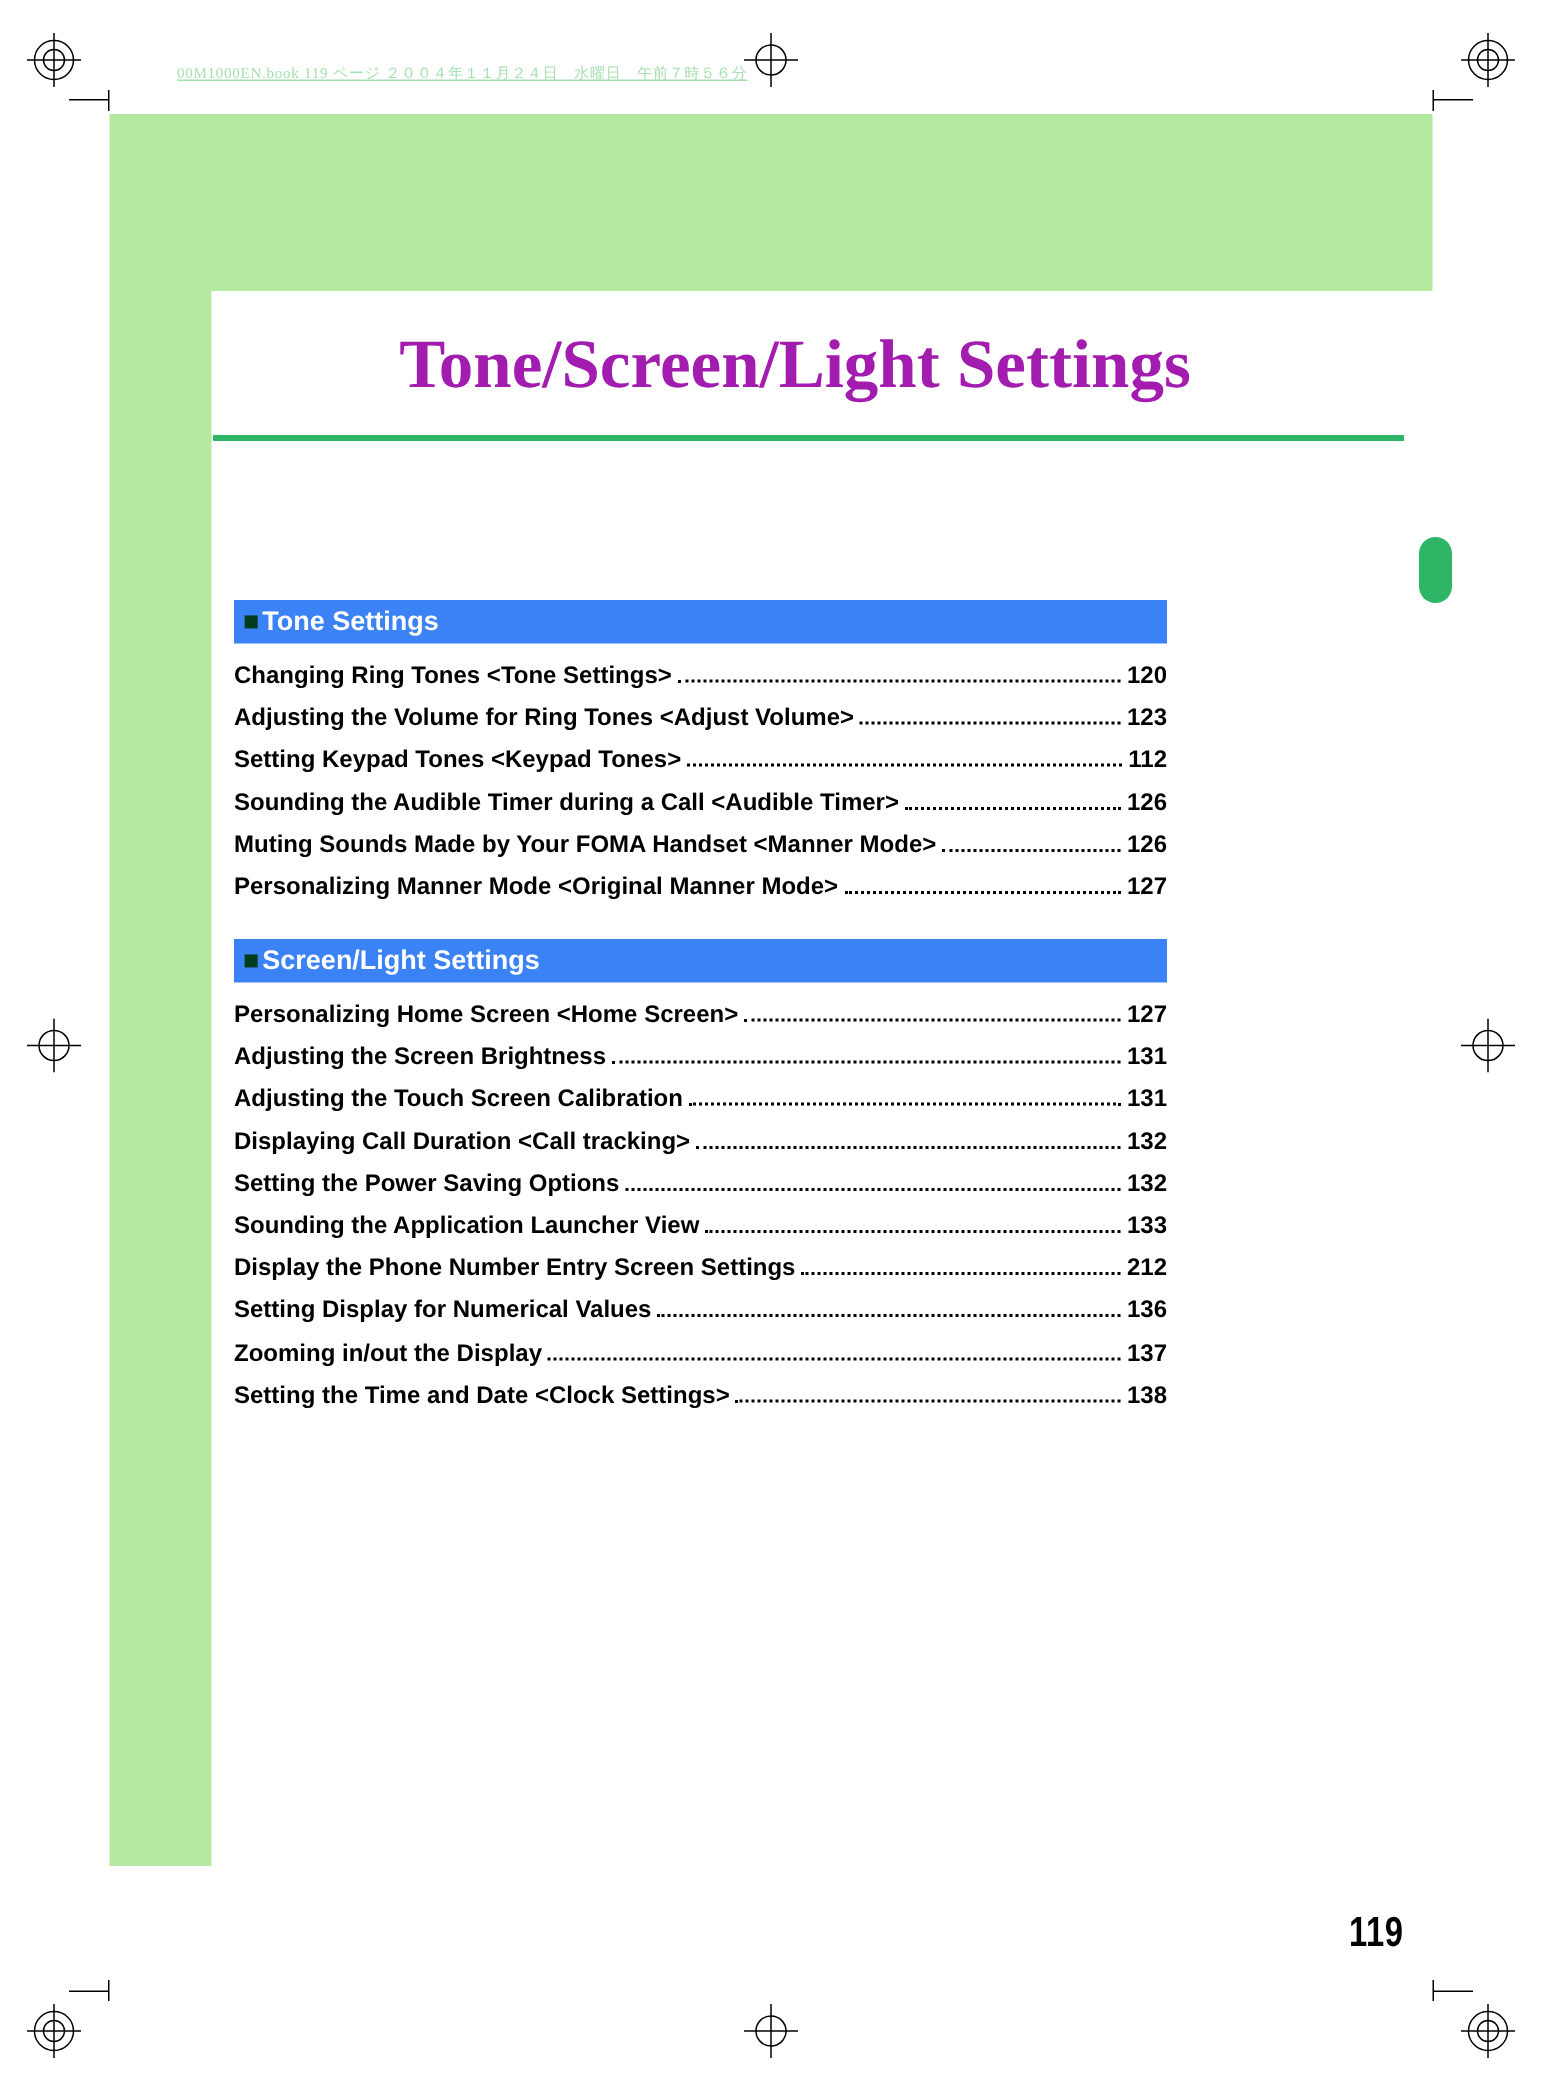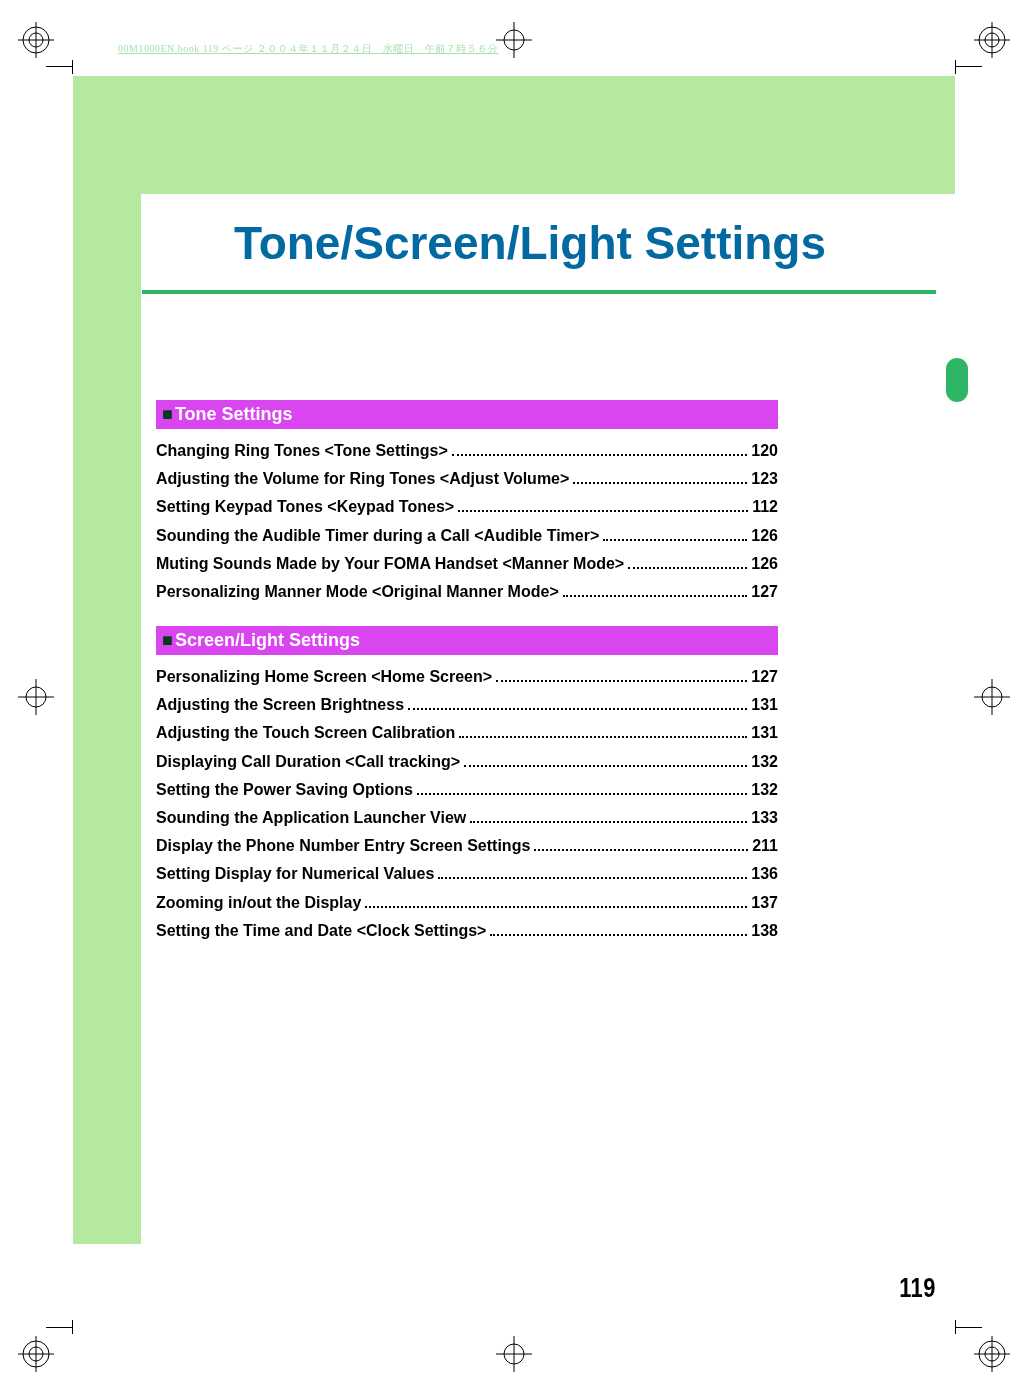--- a/index.html
+++ b/index.html
@@ -74,38 +74,38 @@
     height: 44px;
     background: #2eb566;
     border-radius: 11px;
   }
 
   .title {
     position: absolute;
     top: 216px;
     left: 132px;
     right: 100px;
-    color: #0369a1;
+    color: #a21caf;
     font-size: 46px;
     font-weight: bold;
     text-align: center;
-    font-family: Liberation Sans, sans-serif;
+    font-family: Liberation Serif, serif;
   }
 
   .title-rule {
     position: absolute;
     top: 290px;
     left: 142px;
     right: 92px;
     height: 4px;
     background: #2eb566;
   }
 
   .section-bar {
-    background: #d946ef;
+    background: #3b82f6;
     color: #fff;
     font-weight: bold;
     font-size: 18px;
     padding: 4px 8px 4px 6px;
     margin-bottom: 10px;
   }
   .section-bar .sq {
     color: #003b1c;
     margin-right: 2px;
   }
@@ -296,21 +296,21 @@
       <span class="toc-page">132</span>
     </div>
   <div class="toc-line">
       <span class="toc-title">Sounding the Application Launcher View</span>
       <span class="dots"></span>
       <span class="toc-page">133</span>
     </div>
   <div class="toc-line">
       <span class="toc-title">Display the Phone Number Entry Screen Settings</span>
       <span class="dots"></span>
-      <span class="toc-page">211</span>
+      <span class="toc-page">212</span>
     </div>
   <div class="toc-line">
       <span class="toc-title">Setting Display for Numerical Values</span>
       <span class="dots"></span>
       <span class="toc-page">136</span>
     </div>
   <div class="toc-line">
       <span class="toc-title">Zooming in/out the Display</span>
       <span class="dots"></span>
       <span class="toc-page">137</span>

